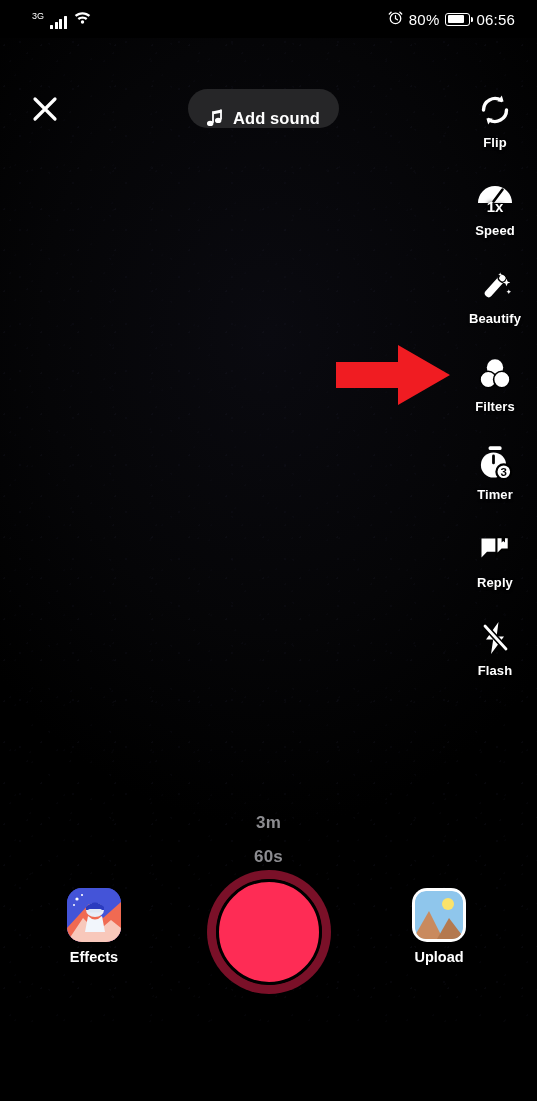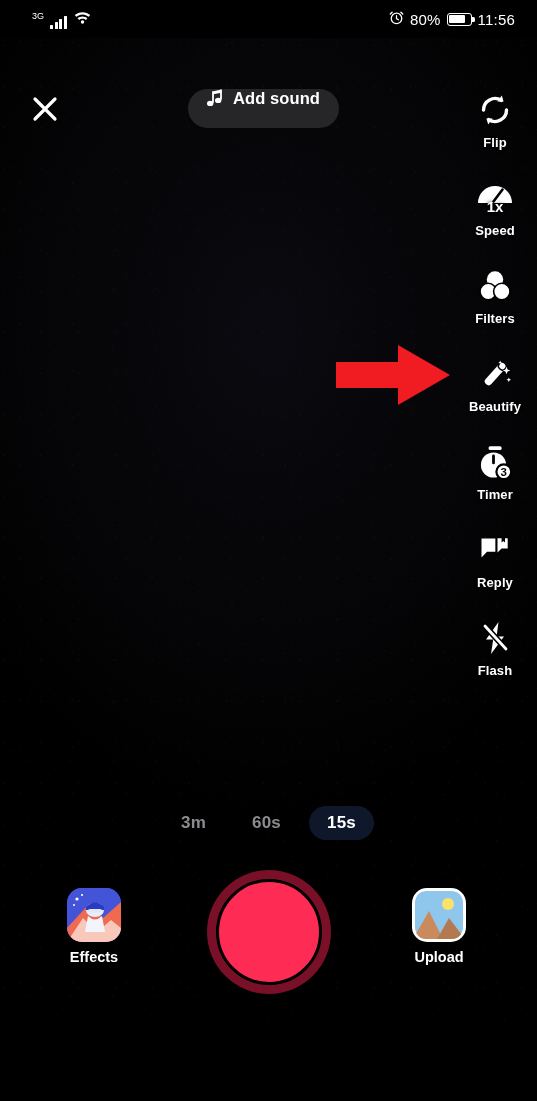--- a/index.html
+++ b/index.html
@@ -61,21 +61,21 @@
     width:2.5px; height:5px; background:#fff; border-radius:0 1.5px 1.5px 0;
   }
   .battery span { display:block; height:100%; width:78%; background:#fff; border-radius:1px; }
   #close-btn {
     position:absolute; left:26px; top:90px; width:38px; height:38px; z-index:40;
     cursor:pointer;
   }
   #add-sound {
     position:absolute; left:188px; top:89px;
     height:39px; padding:0 19px;
-    display:flex; align-items:flex-start; gap:9px;
+    display:flex; align-items:flex-end; gap:9px;
     background:#262628; border-radius:20px; cursor:pointer;
   }
   #add-sound .lbl { color:#fff; font-size:16.5px; font-weight:700; letter-spacing:.1px; }
 
   
   #sidebar {
     position:absolute; right:0; top:88px; width:84px; z-index:40;
     display:flex; flex-direction:column; align-items:center;
   }
   .side-item {
@@ -88,21 +88,21 @@
     color:#fff; font-size:13px; font-weight:700; margin-top:3px;
     text-shadow:0 1px 3px rgba(0,0,0,.8); letter-spacing:.1px;
   }
 
   
   #red-arrow { position:absolute; left:336px; top:345px; z-index:60; }
 
   
   #durations {
     position:absolute; left:0; top:806px; width:537px; z-index:40;
-    display:flex; justify-content:center; align-items:center; gap:10px;
+    display:flex; justify-content:center; align-items:center; flex-direction:column;
   }
   .dur {
     padding:7px 18px; border-radius:18px; font-size:17px; font-weight:700;
     color:#8c8c90; cursor:pointer; letter-spacing:.2px;
   }
   .dur.active { background:#0f172a; color:#fff; }
 
   
   #controls {
     position:absolute; left:0; top:870px; width:537px; height:110px; z-index:40;
@@ -189,21 +189,21 @@
         <svg width="15" height="15" viewBox="0 0 16 16">
           <circle cx="8" cy="9" r="5.6" fill="none" stroke="#fff" stroke-width="1.4"></circle>
           <path d="M8 6v3.2l2.1 1.3" stroke="#fff" stroke-width="1.3" fill="none" stroke-linecap="round"></path>
           <path d="M3.3 2.4 1.4 4.2M12.7 2.4l1.9 1.8" stroke="#fff" stroke-width="1.5" stroke-linecap="round"></path>
         </svg>
       </span>
       <span class="sb-text">80%</span>
       <span class="battery">
           <span></span>
         </span>
-      <span class="sb-text">11:56</span>
+      <span class="sb-text">06:56</span>
     </div>
   </div>
 
   <div id="close-btn">
     <svg width="38" height="38" viewBox="0 0 38 38">
       <path d="M9 9 L29 29 M29 9 L9 29" stroke="#fff" stroke-width="3.2" stroke-linecap="round"></path>
     </svg>
   </div>
 
   <div id="add-sound">
@@ -240,41 +240,41 @@
           <path d="M28.5 12.5 19.5 24.5" stroke="#000" stroke-width="2.6" stroke-linecap="round"></path>
         </svg>
         <span style="position:absolute;left:50%;top:22px;transform:translateX(-50%);color:#fff;font-size:15px;font-weight:800;text-shadow:0 0 4px #000,0 1px 2px #000;">1x</span>
       </div>
       <div class="side-lbl">Speed</div>
     </div>
 
     <div class="side-item">
       <div class="side-ico">
         <svg width="40" height="40" viewBox="0 0 40 40">
-          <circle cx="20" cy="13.5" r="8.2" fill="#fff"></circle>
-          <circle cx="13.2" cy="25.5" r="8.2" fill="#fff" stroke="#000" stroke-width="1.6"></circle>
-          <circle cx="26.8" cy="25.5" r="8.2" fill="#fff" stroke="#000" stroke-width="1.6"></circle>
-        </svg>
-      </div>
-      <div class="side-lbl">Filters</div>
-    </div>
-
-    <div class="side-item">
-      <div class="side-ico">
-        <svg width="40" height="40" viewBox="0 0 40 40">
           <g transform="rotate(42 20 20)">
             <rect x="16.4" y="5.5" width="7.6" height="28" rx="3.6" fill="#fff"></rect>
             <rect x="16.4" y="5.5" width="7.6" height="7.4" rx="3.2" fill="#fff" stroke="#000" stroke-width="1.4"></rect>
           </g>
           <path d="M31.5 12.8 l1.1 2.6 2.6 1.1 -2.6 1.1 -1.1 2.6 -1.1-2.6 -2.6-1.1 2.6-1.1z" fill="#fff"></path>
           <path d="M33.8 23.5 l.7 1.6 1.6.7 -1.6.7 -.7 1.6 -.7-1.6 -1.6-.7 1.6-.7z" fill="#fff"></path>
           <path d="M25.2 6.5 l.6 1.4 1.4.6 -1.4.6 -.6 1.4 -.6-1.4 -1.4-.6 1.4-.6z" fill="#fff"></path>
         </svg>
       </div>
       <div class="side-lbl">Beautify</div>
+    </div>
+
+    <div class="side-item">
+      <div class="side-ico">
+        <svg width="40" height="40" viewBox="0 0 40 40">
+          <circle cx="20" cy="13.5" r="8.2" fill="#fff"></circle>
+          <circle cx="13.2" cy="25.5" r="8.2" fill="#fff" stroke="#000" stroke-width="1.6"></circle>
+          <circle cx="26.8" cy="25.5" r="8.2" fill="#fff" stroke="#000" stroke-width="1.6"></circle>
+        </svg>
+      </div>
+      <div class="side-lbl">Filters</div>
     </div>
 
     <div class="side-item">
       <div class="side-ico" style="position:relative;">
         <svg width="40" height="40" viewBox="0 0 40 40">
           <rect x="13.6" y="4.2" width="13" height="3.8" rx="1.6" fill="#fff"></rect>
           <circle cx="18.5" cy="23" r="12.6" fill="#fff"></circle>
           <rect x="17.1" y="12.6" width="2.8" height="9.6" rx="1.3" fill="#000"></rect>
           <circle cx="28.8" cy="29.8" r="7.4" fill="#fff" stroke="#000" stroke-width="2.2"></circle>
           <text x="28.8" y="34.4" text-anchor="middle" font-family="Liberation Sans, sans-serif" font-size="11.5" font-weight="bold" fill="#000">3</text>

